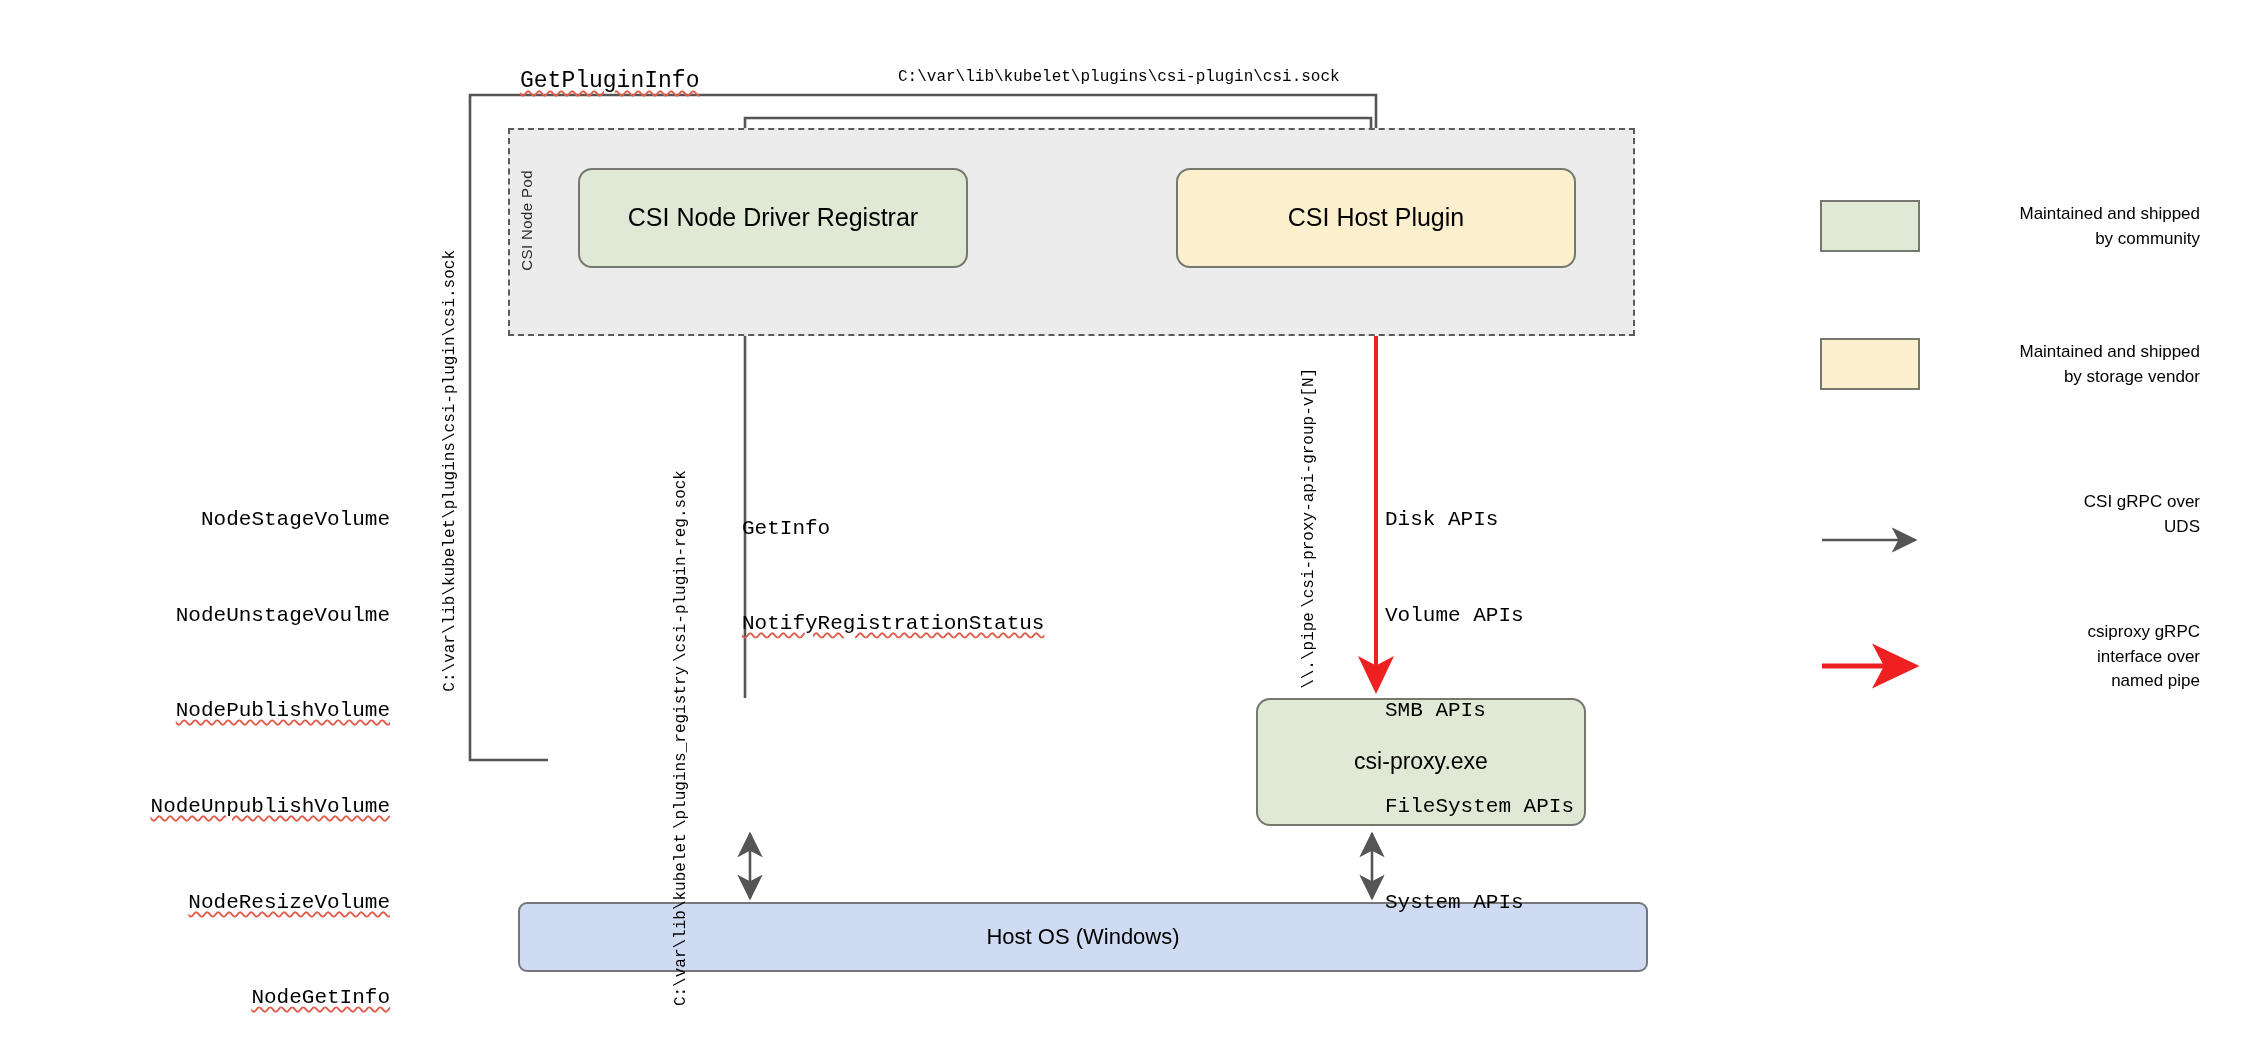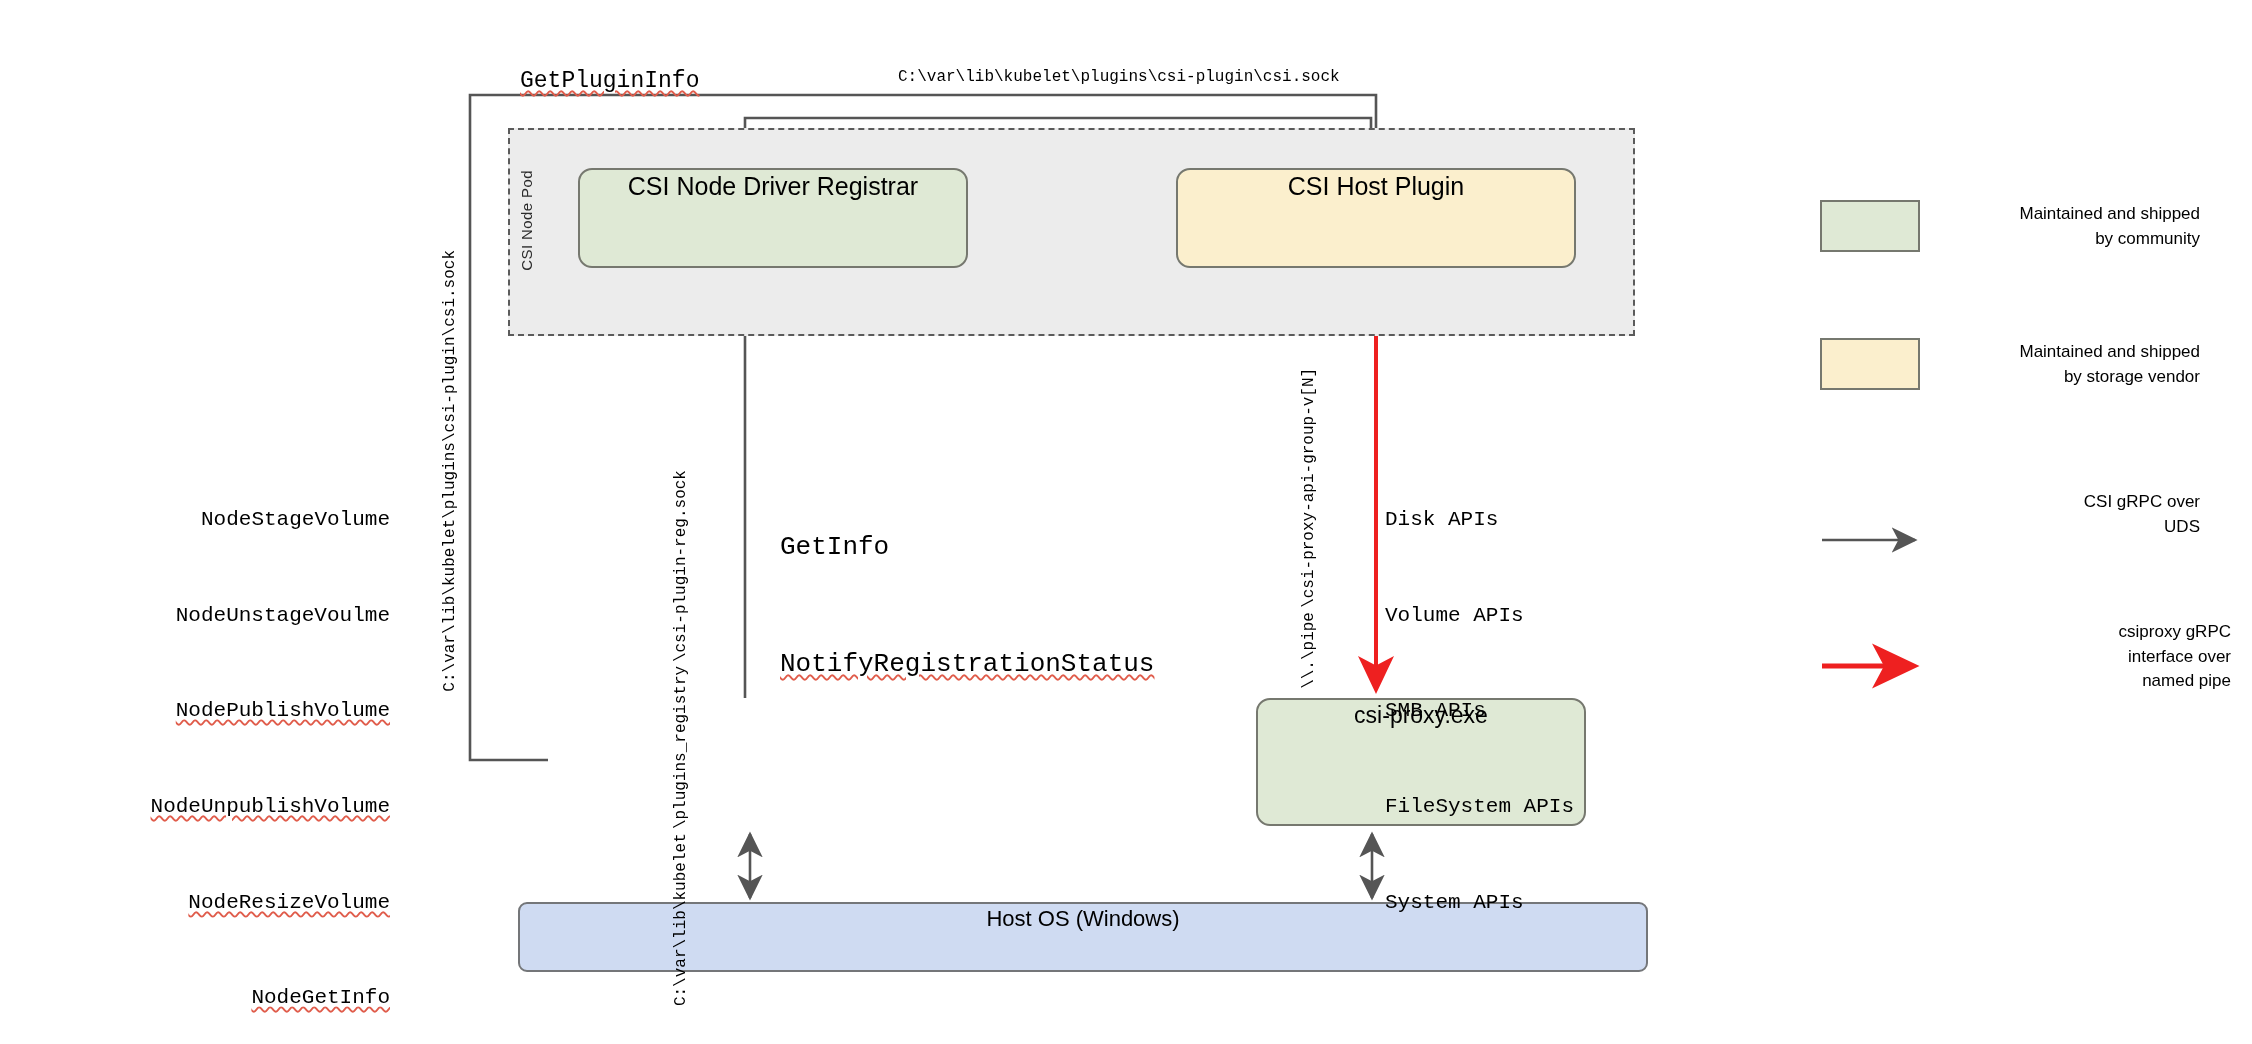--- a/index.html
+++ b/index.html
@@ -7,21 +7,21 @@
        font-family:"Liberation Sans",sans-serif;color:#000;}
   .stage{position:absolute;left:0;top:0;width:2252px;height:1044px;}
   svg.wires{position:absolute;left:0;top:0;width:2252px;height:1044px;pointer-events:none;}
 
   .mono{font-family:"Liberation Mono",monospace;}
   .spell{ text-decoration:underline; text-decoration-color:#e05c4b;
           text-decoration-style:wavy; text-decoration-thickness:1.5px;
           text-underline-offset:3px;}
 
   .box{position:absolute;box-sizing:border-box;border:2px solid #76786f;
-       border-radius:14px;display:flex;align-items:flex-start;justify-content:center;
+       border-radius:14px;display:flex;align-items:center;justify-content:center;
        text-align:center;line-height:1.35;}
   .green{background:#dfe9d5;}
   .cream{background:#fbefcd;}
   .blue{background:#cfdbf2;border-color:#747679;}
 
   #pod-area{position:absolute;left:508px;top:128px;width:1127px;height:208px;
             background:#ececec;border:2.5px dashed #5b5b5b;box-sizing:border-box;}
   #pod-label{position:absolute;left:518px;top:170px;width:20px;
              font-size:15px;color:#2b2b2b;white-space:nowrap;
              writing-mode:vertical-rl;transform:rotate(180deg);letter-spacing:.4px;}
@@ -32,35 +32,35 @@
   #box-csiproxy{left:1208px;top:698px;width:330px;height:128px;font-size:23px;margin-left:48px;}
   #box-hostos{left:518px;top:902px;width:1130px;height:70px;font-size:22px;border-radius:9px;}
 
   .lbl{position:absolute;white-space:pre;}
   #lbl-getplugininfo{left:520px;top:68px;font-size:23px;}
   #lbl-csisock-top{left:898px;top:68px;font-size:16px;}
   #lbl-uds-vert{left:441px;top:250px;font-size:16px;writing-mode:vertical-rl;transform:rotate(180deg);}
   #lbl-reg-vert{left:672px;top:470px;font-size:16px;writing-mode:vertical-rl;transform:rotate(180deg);
                 display:flex;gap:4px;}
   #lbl-reg-vert span{display:block;}
-  #lbl-getinfo{left:780px;top:450px;font-size:26px;line-height:1.5;}
+  #lbl-getinfo{left:742px;top:450px;font-size:21px;line-height:1.5;}
   #lbl-pipe-vert{left:1300px;top:368px;font-size:16px;writing-mode:vertical-rl;transform:rotate(180deg);
                  display:flex;gap:4px;}
   #lbl-pipe-vert span{display:block;}
   #lbl-apis{left:1385px;top:440px;font-size:21px;line-height:1.52;}
   #lbl-nodeapis{left:100px;top:440px;width:290px;text-align:right;font-size:21px;line-height:1.52;}
 
   .legend-sw{position:absolute;width:100px;height:52px;border:2px solid #76786f;box-sizing:border-box;}
   #lg-sw-green{left:1820px;top:200px;}
   #lg-sw-cream{left:1820px;top:338px;}
   .legend-tx{position:absolute;font-size:17px;line-height:1.45;width:260px;text-align:right;}
   #lg-tx-green{left:1940px;top:202px;}
   #lg-tx-cream{left:1940px;top:340px;}
   #lg-tx-uds{left:1940px;top:490px;}
-  #lg-tx-pipe{left:1940px;top:620px;margin-left:31px;}
+  #lg-tx-pipe{left:1940px;top:620px;}
 </style>
 </head>
 <body>
 
 <div class="stage">
 
   <svg class="wires" viewBox="0 0 2252 1044">
     <defs>
       <marker id="ah-grey" markerWidth="11" markerHeight="11" refX="9" refY="5.5" orient="auto" markerUnits="strokeWidth">
         <path d="M0,0.6 L10,5.5 L0,10.4 L2.6,5.5 Z" fill="#555"></path>

